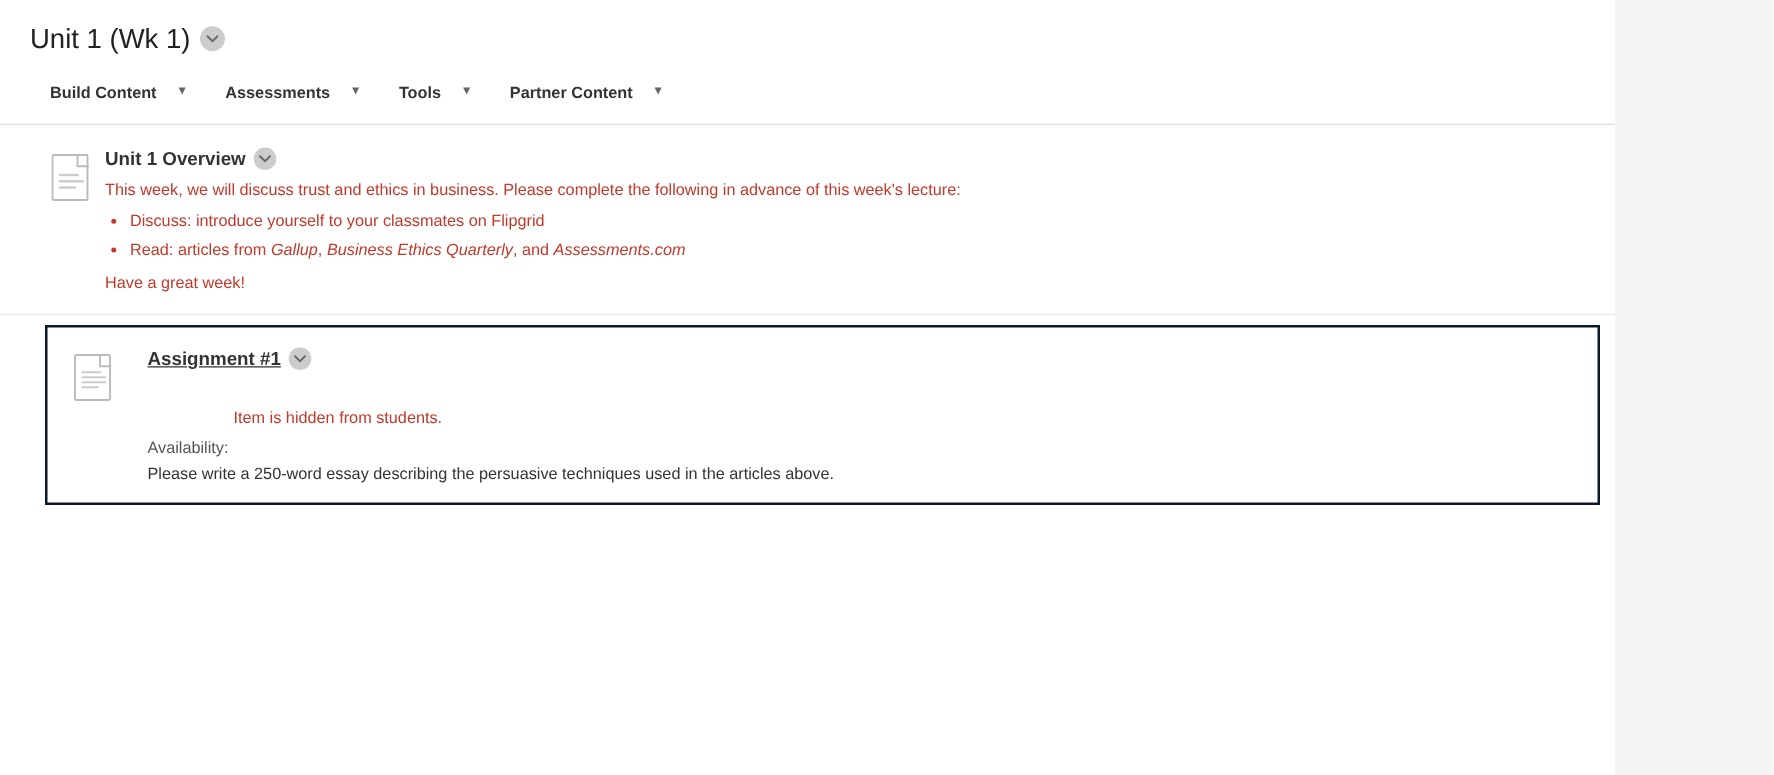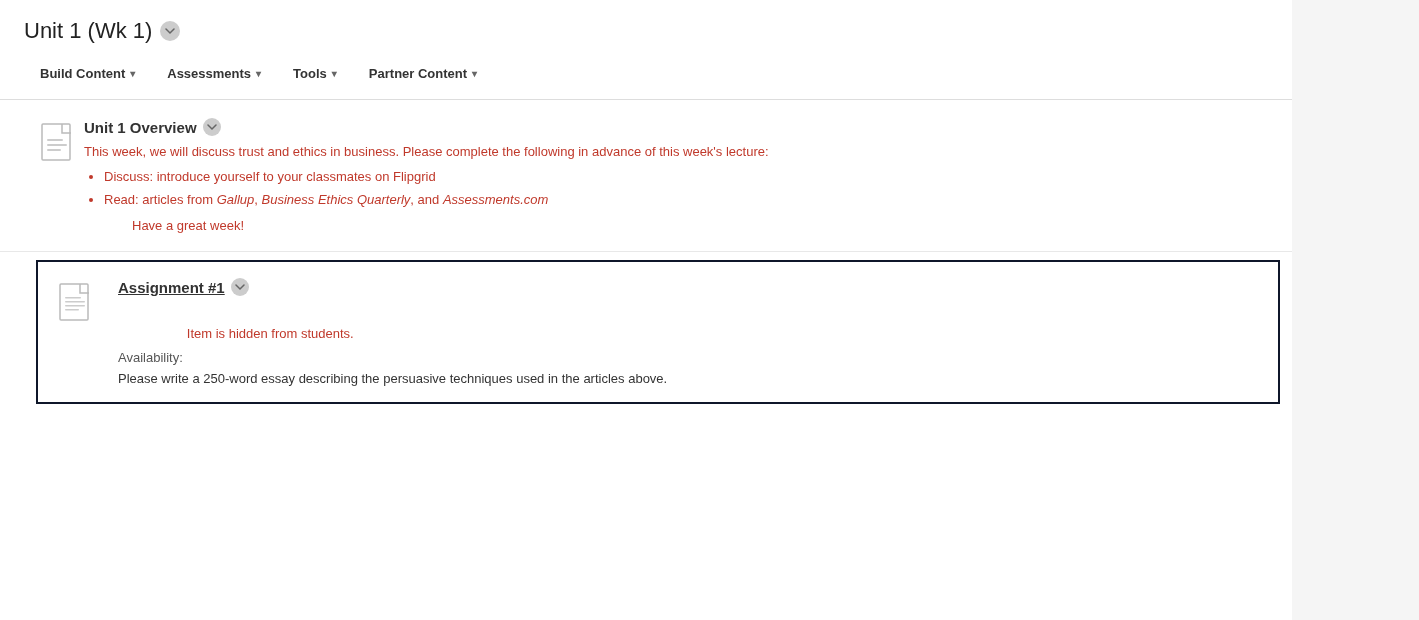--- a/index.html
+++ b/index.html
@@ -50,22 +50,22 @@
 
     
     .toolbar {
       display: flex;
       align-items: center;
       gap: 0;
       padding: 0;
     }
     .toolbar-btn {
       display: flex;
-      align-items: center;
-      gap: 5px;
+      align-items: flex-start;
+      gap: 18px;
       padding: 8px 16px;
       background: none;
       border: none;
       font-size: 13px;
       font-weight: bold;
       color: #333;
       cursor: pointer;
       white-space: nowrap;
     }
     .toolbar-btn .caret {
@@ -135,21 +135,20 @@
 
     .item-reminder {
       color: #c0392b;
       font-size: 13px;
       margin-bottom: 6px;
     }
 
     .item-footer-text {
       color: #c0392b;
       font-size: 13px;
-      margin-left: 48px;
     }
 
     .availability-row {
       display: flex;
       align-items: center;
       gap: 4px;
       margin-bottom: 6px;
       font-size: 13px;
     }
 

